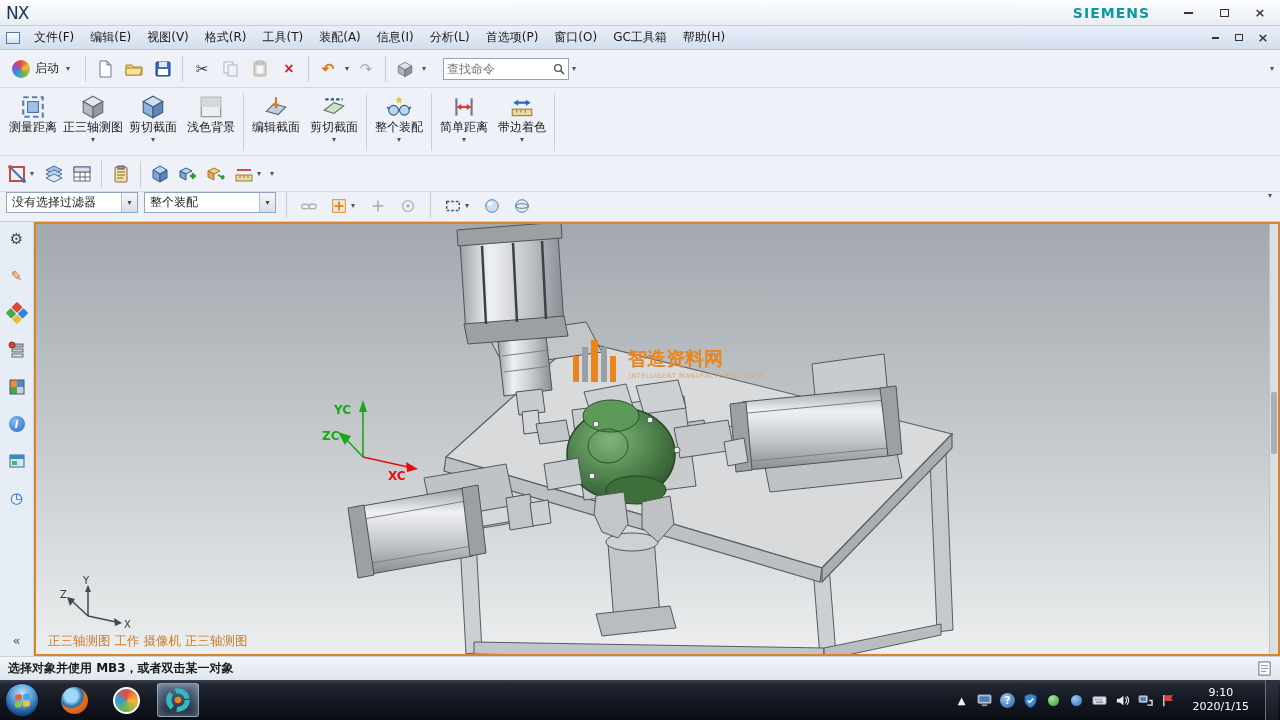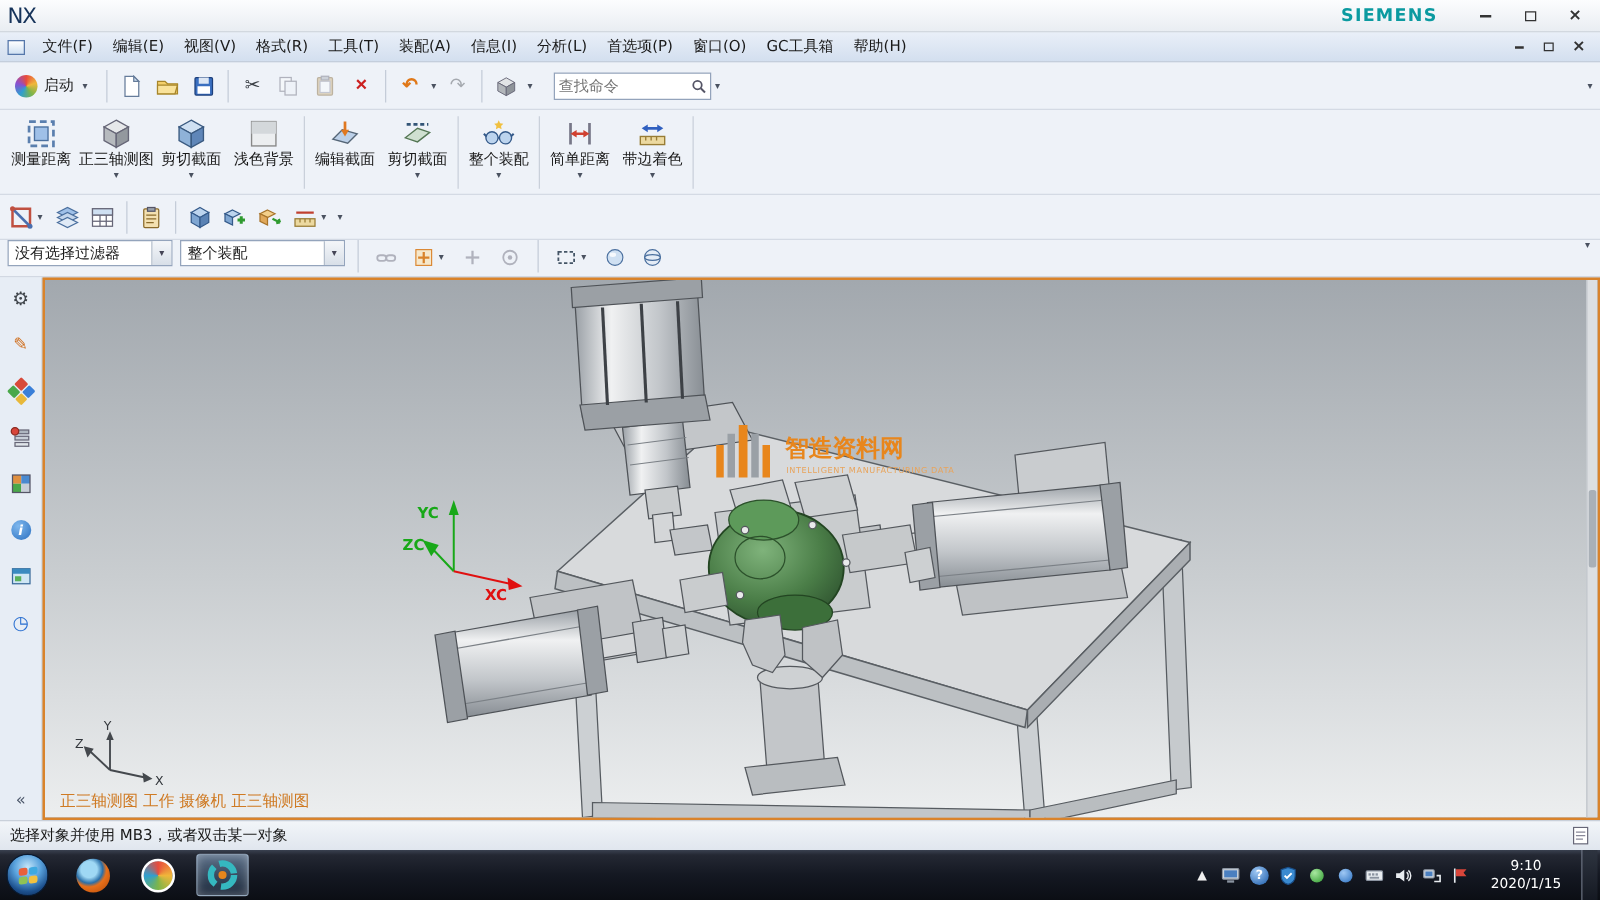--- a/index.html
+++ b/index.html
@@ -74,21 +74,21 @@
 .pinwheel{width:16px;height:16px;display:grid;grid-template-columns:1fr 1fr;gap:1px;transform:rotate(45deg)}
 .pinwheel i{border-radius:1px}
 
 .viewport{position:relative;flex:1;border:2px solid #d9832b;overflow:hidden;background:#b8bcc0}
 .scene{position:absolute;inset:0;width:100%;height:100%;display:block}
 .vscroll{position:absolute;top:0;right:0;width:9px;height:100%;background:#dcdfe2;border-left:1px solid #bfc4c9}
 .vthumb{position:absolute;top:168px;left:1px;width:6px;height:62px;background:#a9b0b7;border-radius:2px}
 
 
 .statusbar{height:24px;background:linear-gradient(#f2f5f9,#e0e6ee);border-top:1px solid #c9d0da;display:flex;align-items:center;padding:0 8px;gap:8px}
-.status-msg{font-weight:normal;color:#1a1a1a}
+.status-msg{font-weight:bold;color:#1a1a1a}
 .statusbar svg{width:15px;height:15px}
 
 
 .taskbar{height:40px;background:linear-gradient(#3a4150 0%,#242833 10%,#141822 50%,#0b0e14 100%);display:flex;align-items:center;color:#fff}
 .orb{width:34px;height:34px;border-radius:50%;margin:0 9px 0 5px;background:radial-gradient(circle at 50% 30%,#c3e5f9 0%,#5aa3dd 38%,#1c4f8c 72%,#0a2448 100%);border:1px solid #081a32;display:flex;align-items:center;justify-content:center;flex:none}
 .flag{width:15px;height:13px;display:grid;grid-template-columns:1fr 1fr;gap:1px;transform:skewY(-6deg)}
 .flag i{border-radius:2px}
 .f1{background:#e8603a}.f2{background:#8fc254}.f3{background:#3fa9e0}.f4{background:#f3c13f}
 .ticon{width:42px;height:34px;display:flex;align-items:center;justify-content:center;border-radius:3px;margin:0 5px;border:1px solid transparent}
 .ticon.active{background:linear-gradient(rgba(160,200,240,.45),rgba(80,120,170,.25));border-color:rgba(210,230,250,.55);box-shadow:inset 0 0 8px rgba(255,255,255,.35)}

